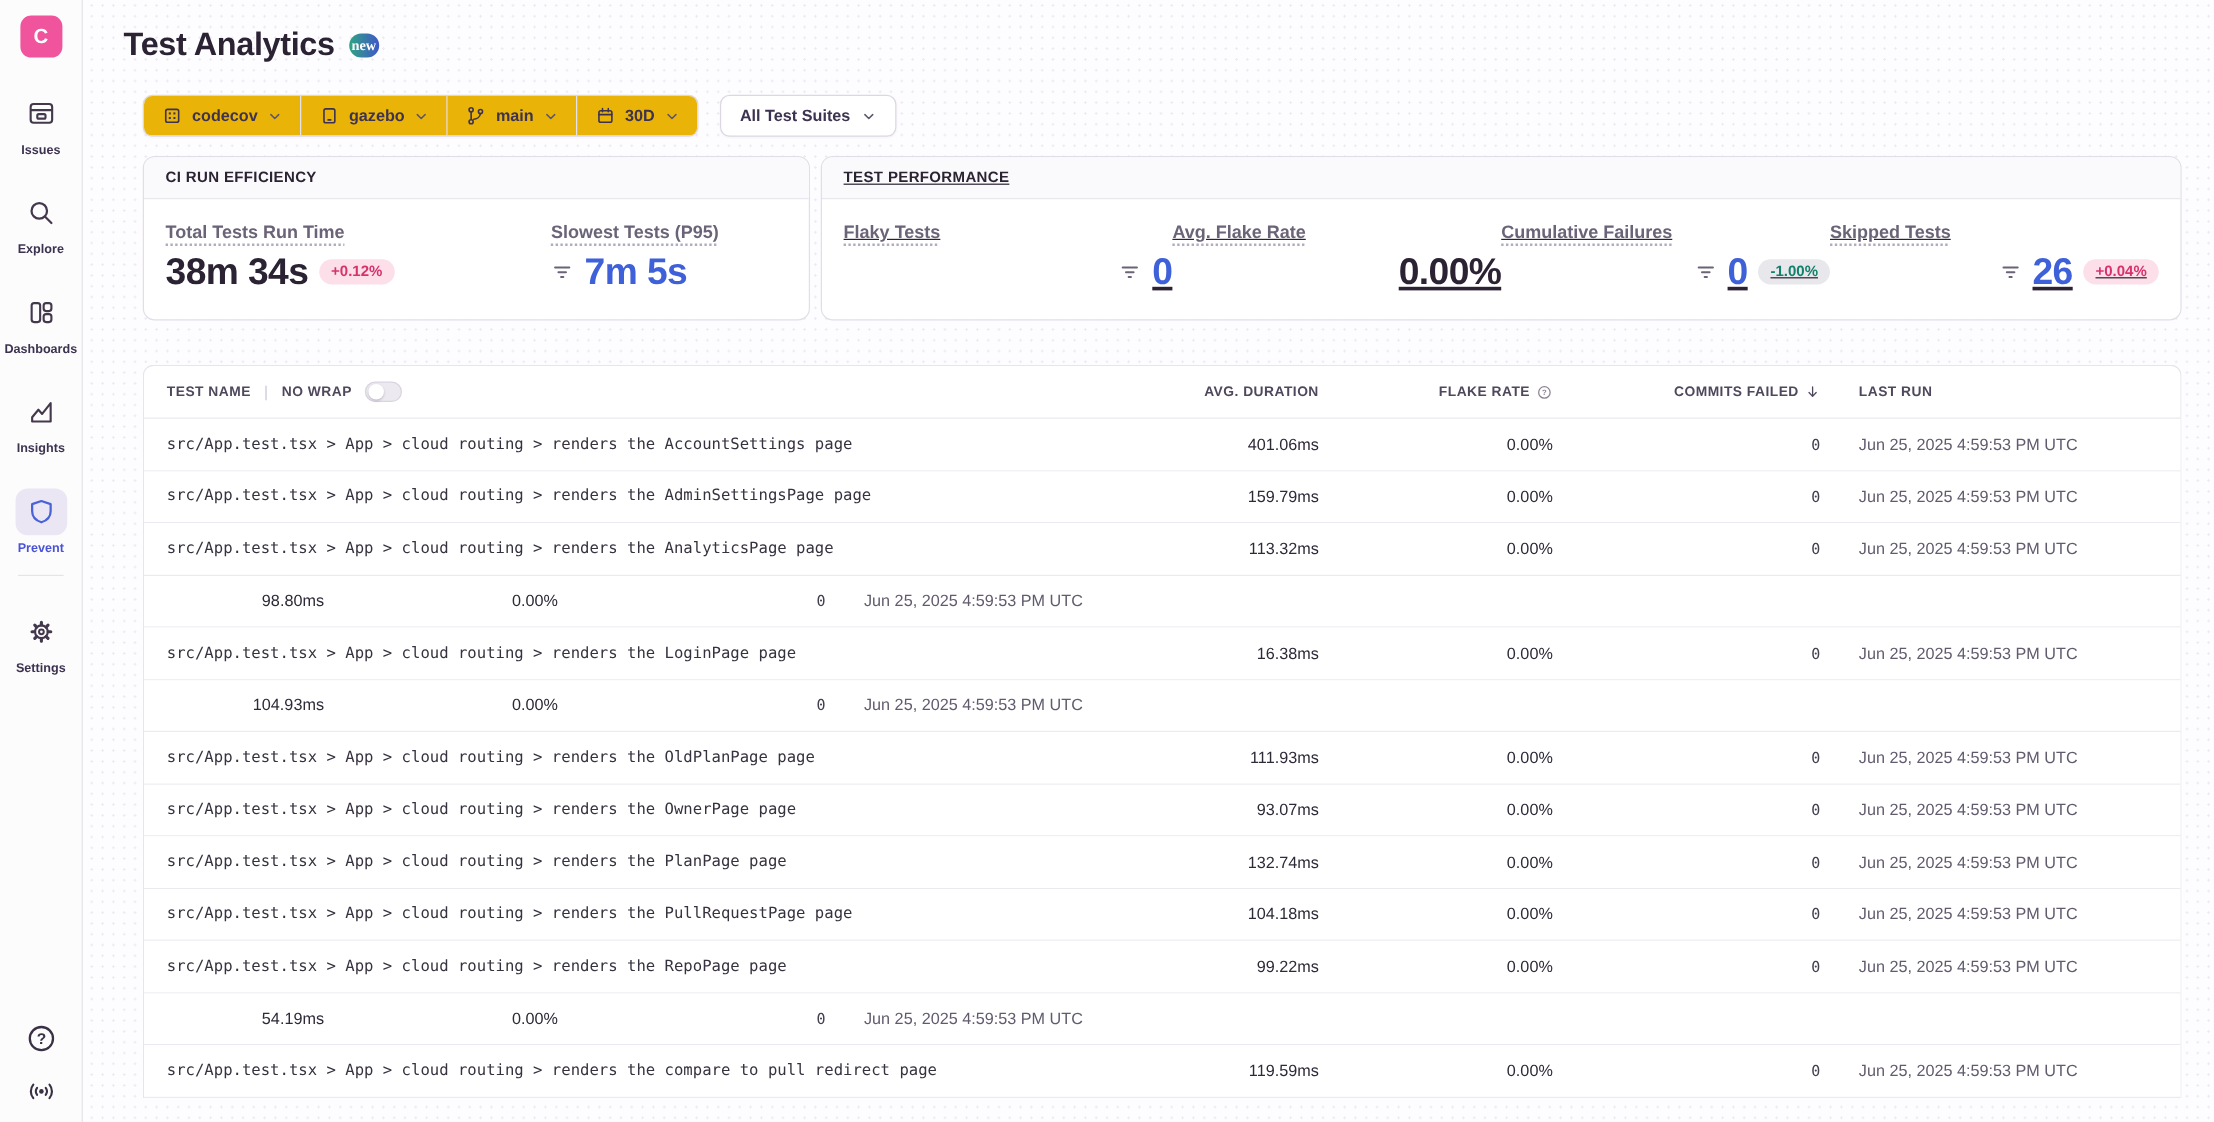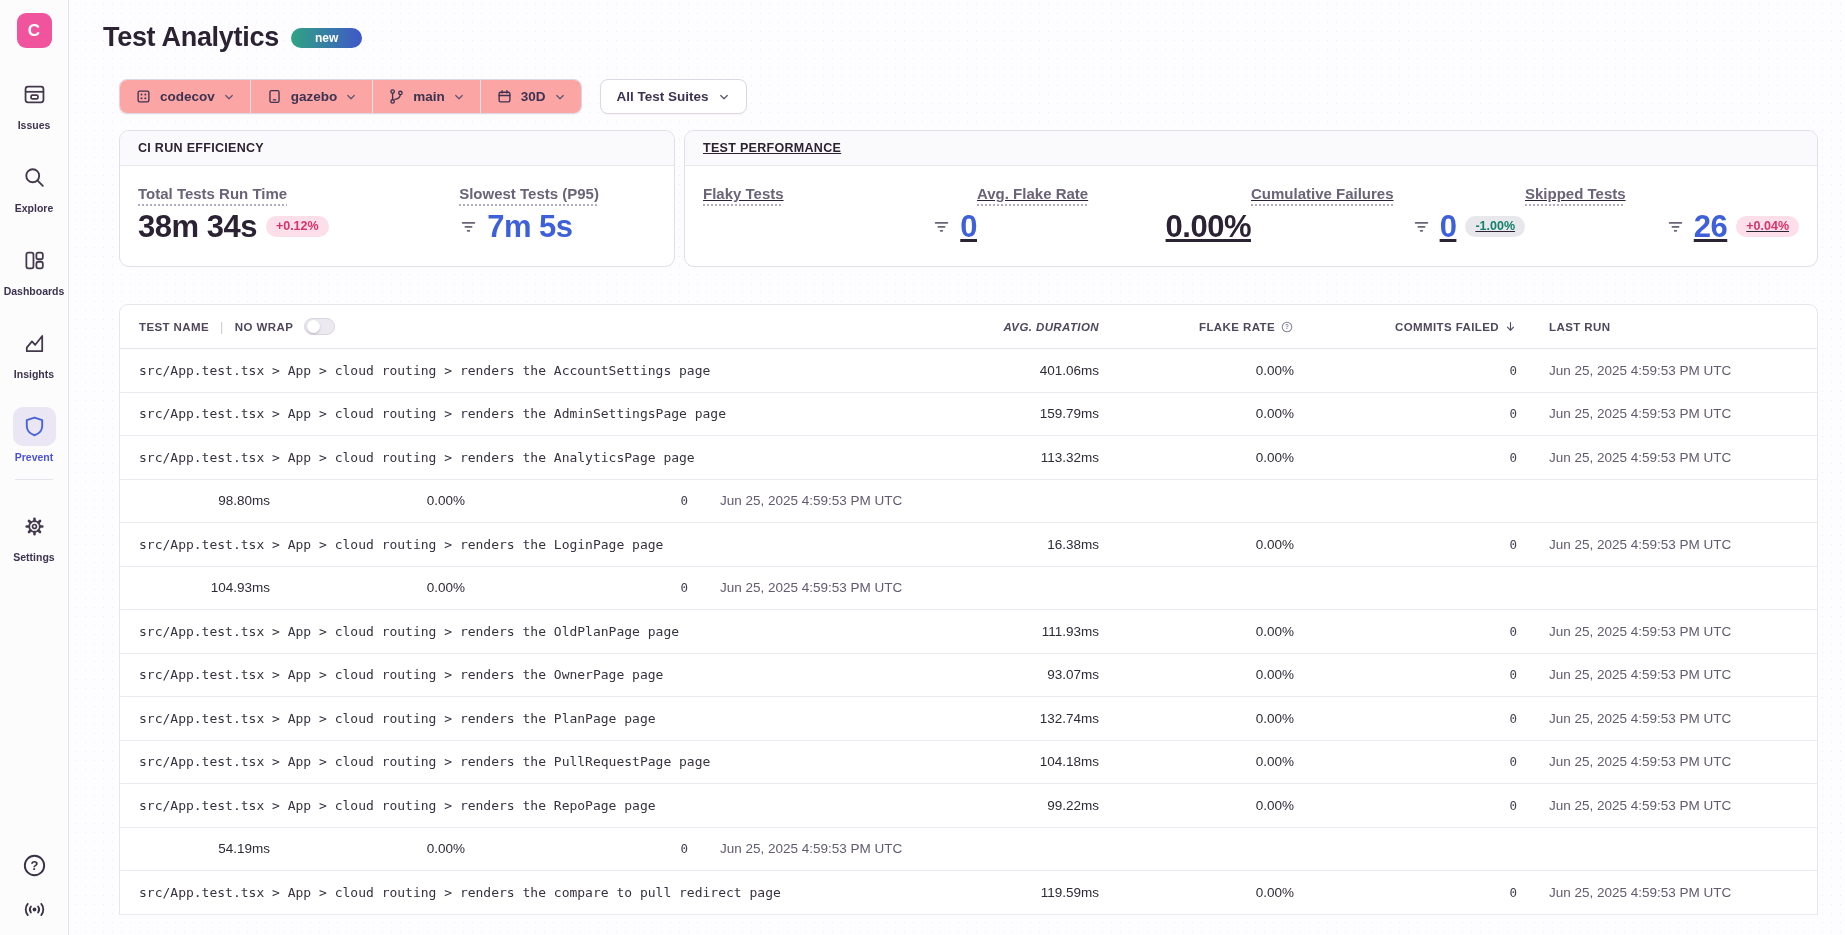--- a/index.html
+++ b/index.html
@@ -34,32 +34,32 @@
   .side-bottom{ margin-top:auto; display:flex; flex-direction:column; align-items:center; gap:17px; margin-bottom:12px; }
   .side-bottom .sb-icon{ cursor:pointer; }
 
   
   .main{ margin-left:69px; padding:22px 27px 0 50px; }
   .title-row{ display:flex; align-items:center; gap:12px; margin-left:-16px; }
   .page-title{ font-size:27px; font-weight:800; letter-spacing:-0.3px; color:#2b2233; }
   .new-badge{
     background:linear-gradient(90deg,#2fa483,#3f57c8);
     color:#fff; font-size:12px; font-weight:700;
-    padding:4px 24px; border-radius:20px; line-height:1;
+    padding:4px 2px; border-radius:20px; line-height:1;font-family:Liberation Serif, serif;
   }
 
   
   .filter-row{ display:flex; align-items:center; gap:18px; margin-top:26px; }
   .filter-group{
     display:inline-flex; background:#fff; border:1px solid #dcd7e2;
     border-radius:8px; box-shadow:0 1px 2px rgba(40,30,60,.04); overflow:hidden;
   }
   .filter-seg{
     display:flex; align-items:center; gap:8px; padding:8px 15px;
-    border-right:1px solid #e6e2ea; cursor:pointer; background:#fca5a5;justify-content:center;
+    border-right:1px solid #e6e2ea; cursor:pointer; background:#eab308;justify-content:center;
   }
   .filter-seg:last-child{ border-right:none; }
   .filter-label{ font-size:13.5px; font-weight:700; color:#3d3350; }
   .suites-btn{
     display:flex; align-items:center; gap:9px; padding:9px 16px;
     background:#fff; border:1px solid #dcd7e2; border-radius:8px;
     box-shadow:0 1px 2px rgba(40,30,60,.04); cursor:pointer;
   }
 
   
@@ -100,21 +100,21 @@
   .th-divider{ color:#cfc9d6; font-weight:400; font-size:13px; }
   .toggle{
     width:31px; height:17px; border-radius:17px; background:#eceaf0;
     border:1px solid #d9d4df; position:relative; cursor:pointer;
   }
   .toggle-knob{
     position:absolute; left:2px; top:1px; width:13px; height:13px; border-radius:50%;
     background:#fff; box-shadow:0 1px 2px rgba(40,30,60,.25);
   }
   .th-cell{ display:flex; align-items:center; gap:5px; cursor:pointer; }
-  .th-dur{ width:150px; justify-content:flex-end;font-style:italic; }
+  .th-dur{ width:150px; justify-content:flex-end; }
   .th-flake{ width:195px; justify-content:flex-end; }
   .th-commits{ width:223px; justify-content:flex-end; }
   .th-last{ width:300px; padding-left:32px; }
 
   .trow{ display:flex; height:43.5px; border-bottom:1px solid #eceaf0; background:#fff; cursor:pointer; }
   .cell{ display:flex; align-items:center; height:100%; }
   .c-name{ flex:1; padding-left:19px; font-family:"DejaVu Sans Mono", monospace; font-size:13px; color:#37323f; }
   .c-dur{ width:150px; justify-content:flex-end; font-size:13.5px; color:#2f2a38; }
   .c-flake{ width:195px; justify-content:flex-end; font-size:13.5px; color:#2f2a38; }
   .c-commits{ width:223px; justify-content:flex-end; font-family:"DejaVu Sans Mono", monospace; font-size:12.5px; color:#444050; }

